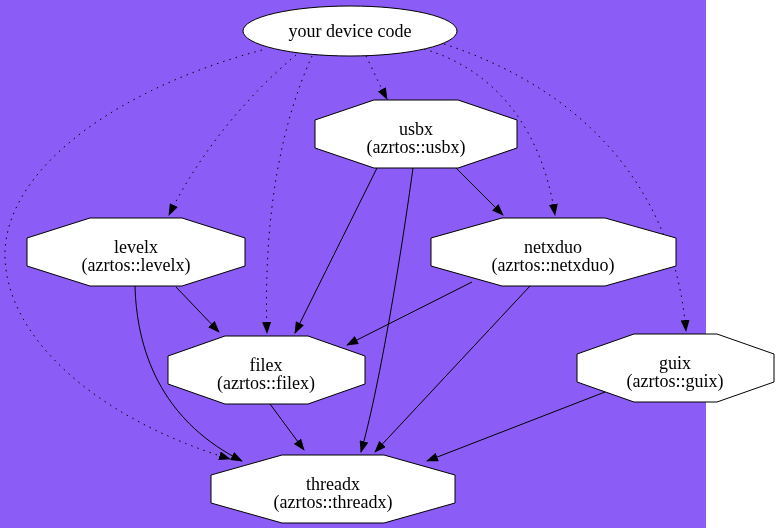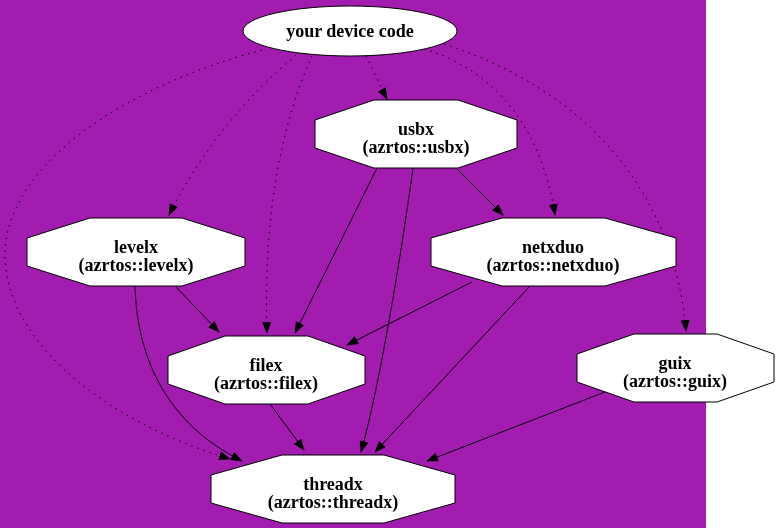--- a/index.html
+++ b/index.html
@@ -3,23 +3,22 @@
 <meta charset="utf-8">
 <style>
   html, body {
     margin: 0;
     padding: 0;
     background: #ffffff;
   }
   .canvas-wrap {
     width: 706px;
     height: 528px;
-    background: #a21caf;
+    background: #8b5cf6;
     position: relative;
-    font-weight: bold;
   }
   svg { display: block; }
   .node-shape {
     fill: #ffffff;
     stroke: #000000;
     stroke-width: 1;
   }
   .node-text {
     font-family: "Liberation Serif", "DejaVu Serif", serif;
     font-size: 18px;

